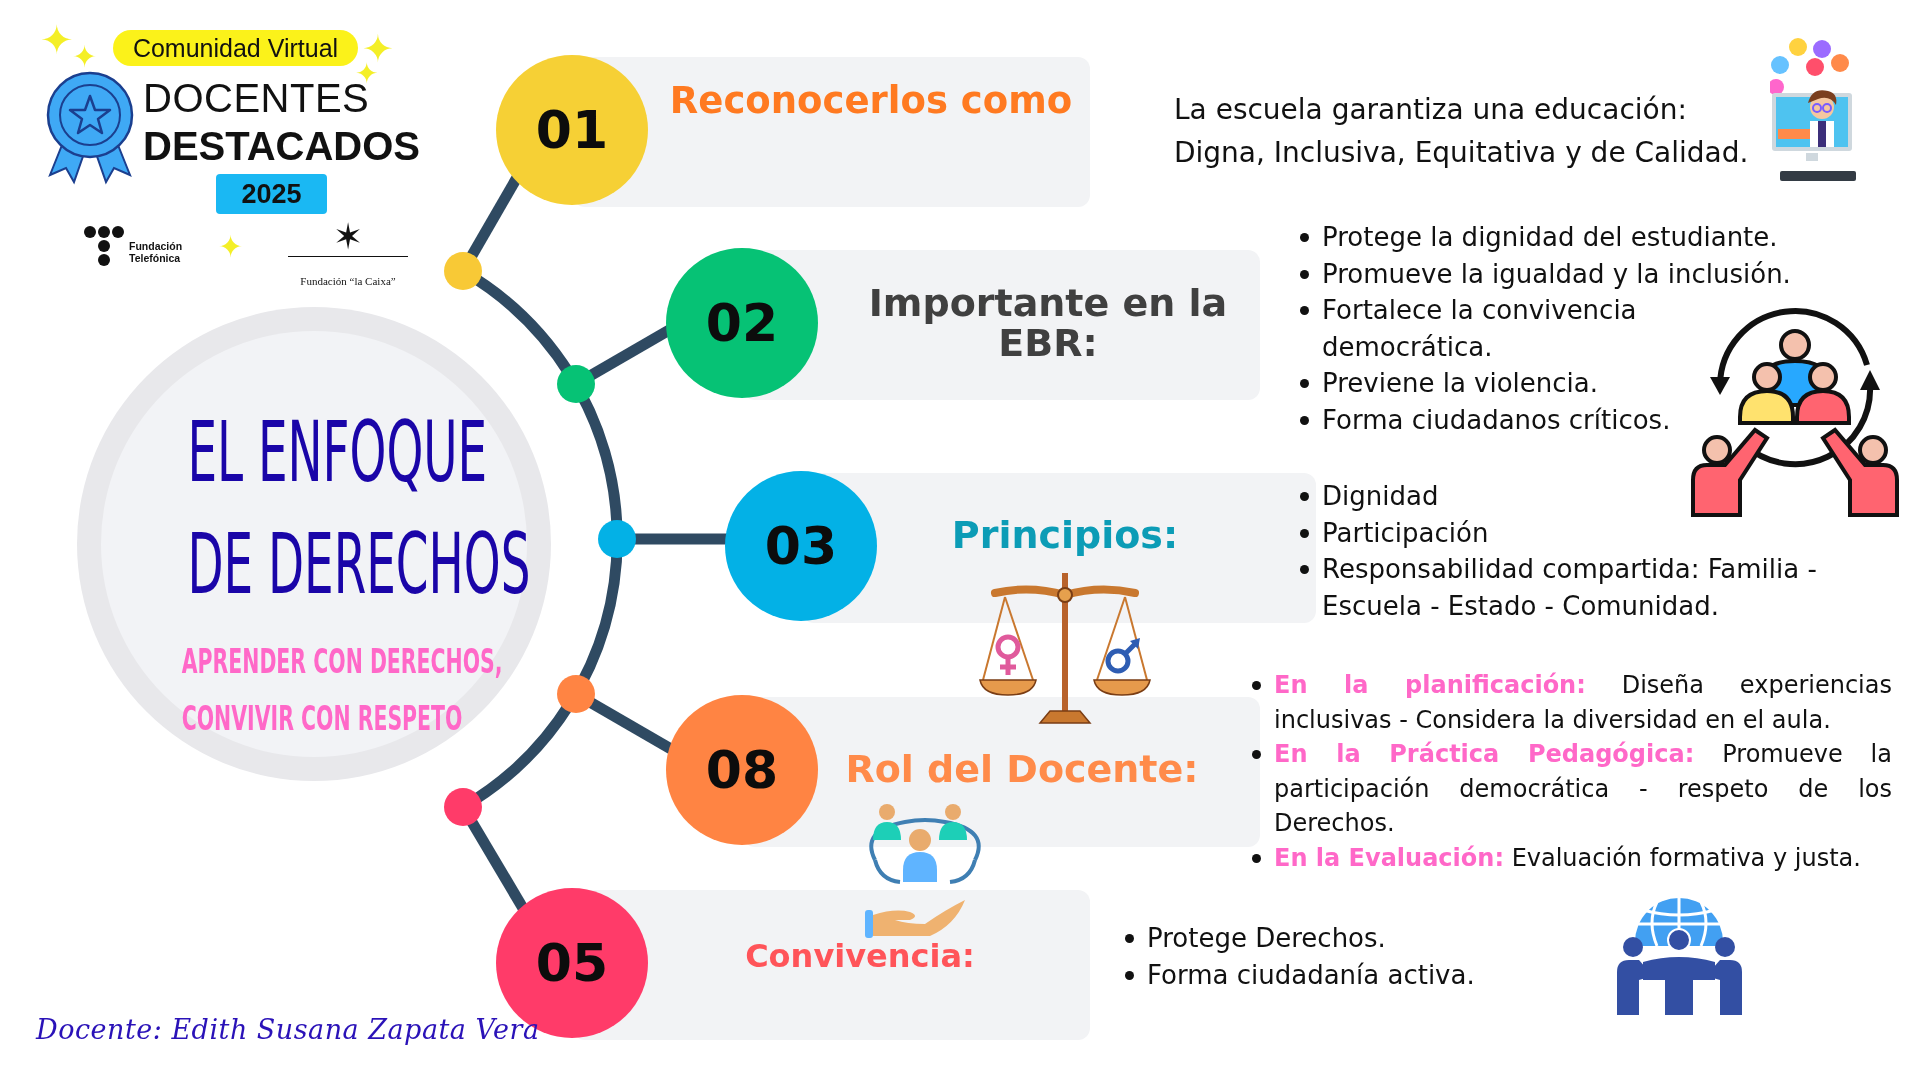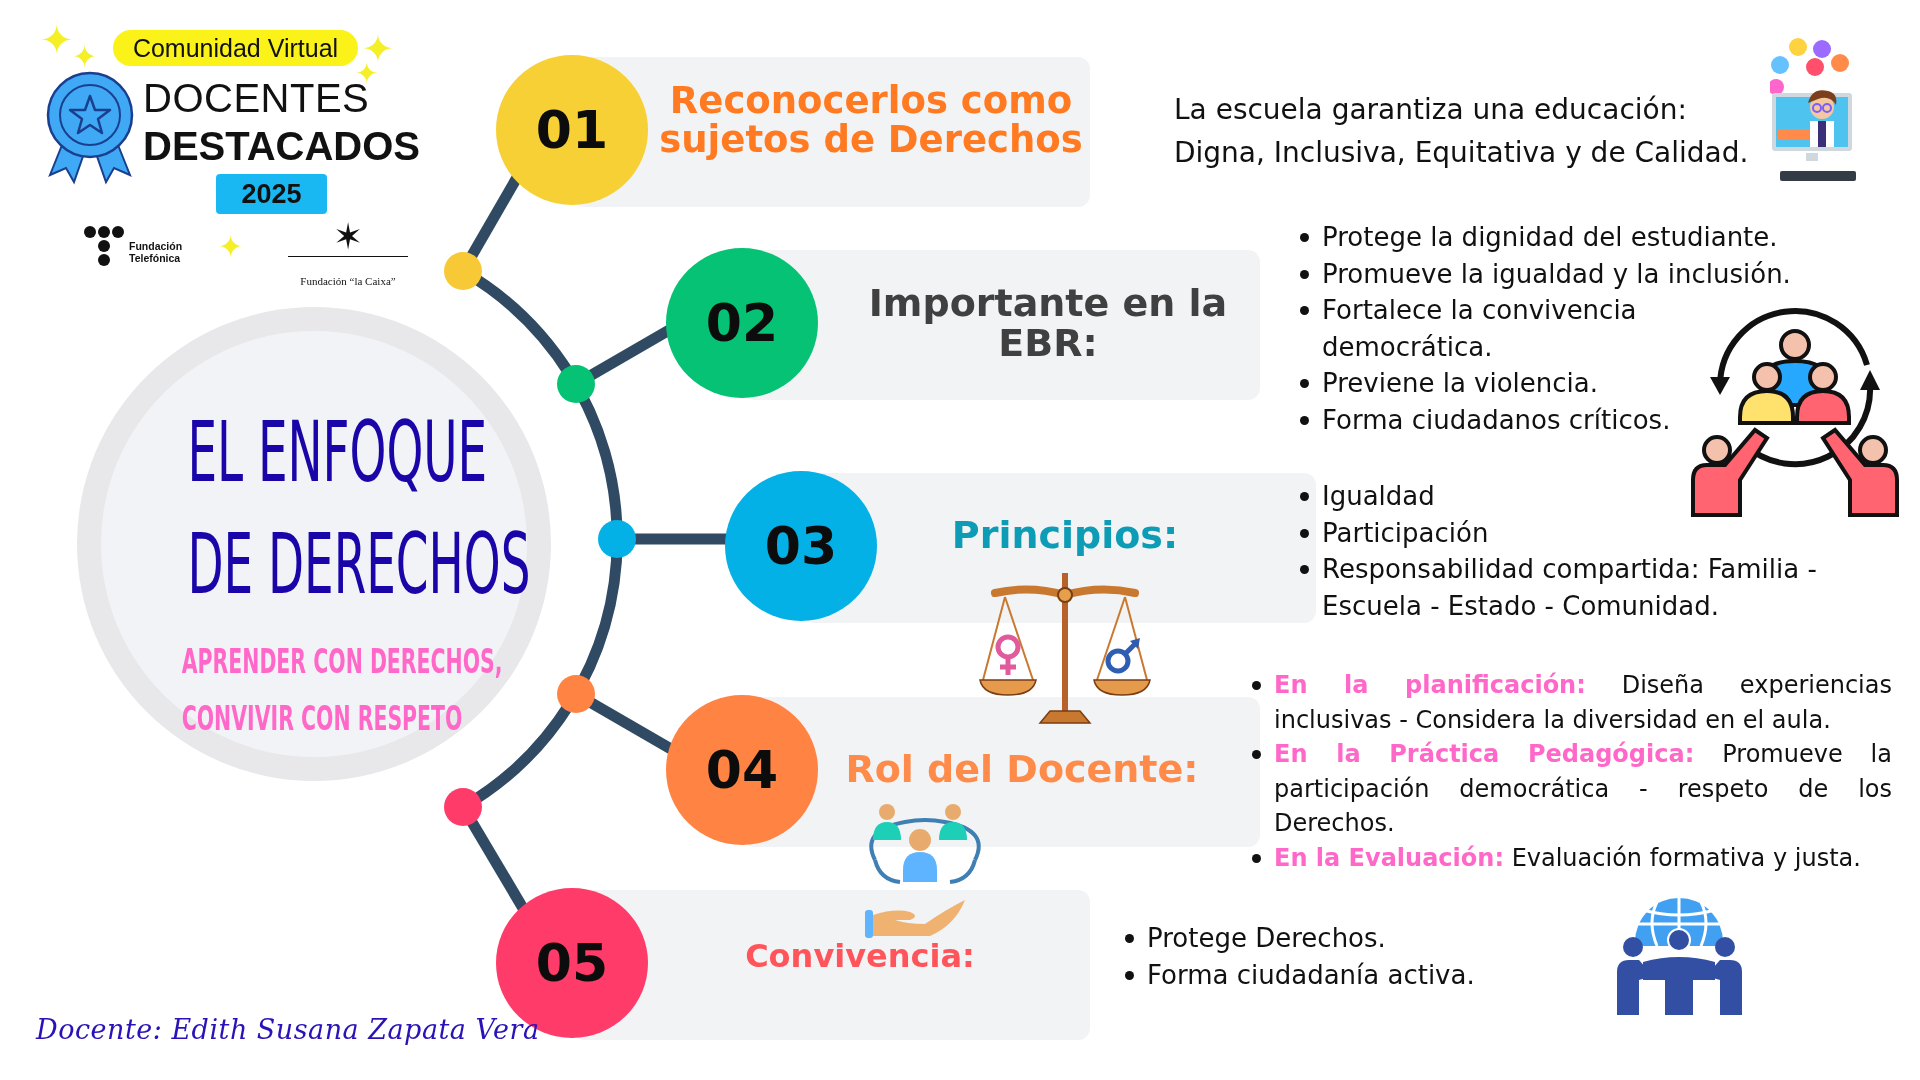--- a/index.html
+++ b/index.html
@@ -136,26 +136,25 @@
   <circle cx="463" cy="271" r="19" fill="#f8c936"></circle>
   <circle cx="576" cy="384" r="19" fill="#06c275"></circle>
   <circle cx="617" cy="539" r="19" fill="#03b1e6"></circle>
   <circle cx="576" cy="694" r="19" fill="#ff8443"></circle>
   <circle cx="463" cy="807" r="19" fill="#ff3b69"></circle>
 </svg>
 
 <div class="abs step-num" style="left:496px;top:55px;width:152px;height:150px;background:#f6d035;">01</div>
 <div class="abs step-num" style="left:666px;top:248px;width:152px;height:150px;background:#06c275;">02</div>
 <div class="abs step-num" style="left:725px;top:471px;width:152px;height:150px;background:#03b1e6;">03</div>
-<div class="abs step-num" style="left:666px;top:695px;width:152px;height:150px;background:#ff8443;">04</div>
+<div class="abs step-num" style="left:666px;top:695px;width:152px;height:150px;background:#ff8443;">08</div>
 <div class="abs step-num" style="left:496px;top:888px;width:152px;height:150px;background:#ff3b69;">05</div>
 
 <div class="abs step-title" style="left:650px;top:82px;width:442px;font-size:37px;color:#ff7a21;">
   <div>Reconocerlos como</div>
-  <div>sujetos de Derechos</div>
 </div>
 <div class="abs step-title" style="left:818px;top:284px;width:440px;font-size:38px;color:#404040;padding-left:20px;">
   <div>Importante en la</div>
   <div>EBR:</div>
 </div>
 <div class="abs step-title" style="left:900px;top:516px;width:330px;font-size:38px;color:#0c9cb6;text-align:center;">Principios:</div>
 <div class="abs step-title" style="left:822px;top:750px;width:400px;font-size:38px;color:#ff8b4a;">Rol del Docente:</div>
 <div class="abs step-title" style="left:690px;top:940px;width:340px;font-size:32px;color:#ff5459;">Convivencia:</div>
 
 <svg class="abs" style="left:975px;top:565px;width:180px;height:170px;" viewBox="0 0 180 170">
@@ -249,21 +248,21 @@
   <li style="--lh: 36.5px;">Promueve la igualdad y la inclusión.</li>
   <li style="--lh: 36.5px;">
     <div>Fortalece la convivencia</div>
     <div>democrática.</div>
   </li>
   <li style="--lh: 36.5px;">Previene la violencia.</li>
   <li style="--lh: 36.5px;">Forma ciudadanos críticos.</li>
 </ul>
 
 <ul class="abs body-text bullets" style="left:1300px;top:478px;width:560px;font-size:26px;line-height:36.5px;">
-  <li style="--lh: 36.5px;">Igualdad</li>
+  <li style="--lh: 36.5px;">Dignidad</li>
   <li style="--lh: 36.5px;">Participación</li>
   <li style="--lh: 36.5px;">Responsabilidad compartida: Familia - Escuela - Estado - Comunidad.</li>
 </ul>
 
 <ul class="abs body-text bullets rol-list" style="left:1252px;top:668px;width:640px;font-size:24px;line-height:34.5px;">
   <li style="--lh: 34.5px;">
     <span class="pink">En la planificación:</span>
     <span>Diseña experiencias inclusivas - Considera la diversidad en el aula.</span>
   </li>
   <li style="--lh: 34.5px;">

